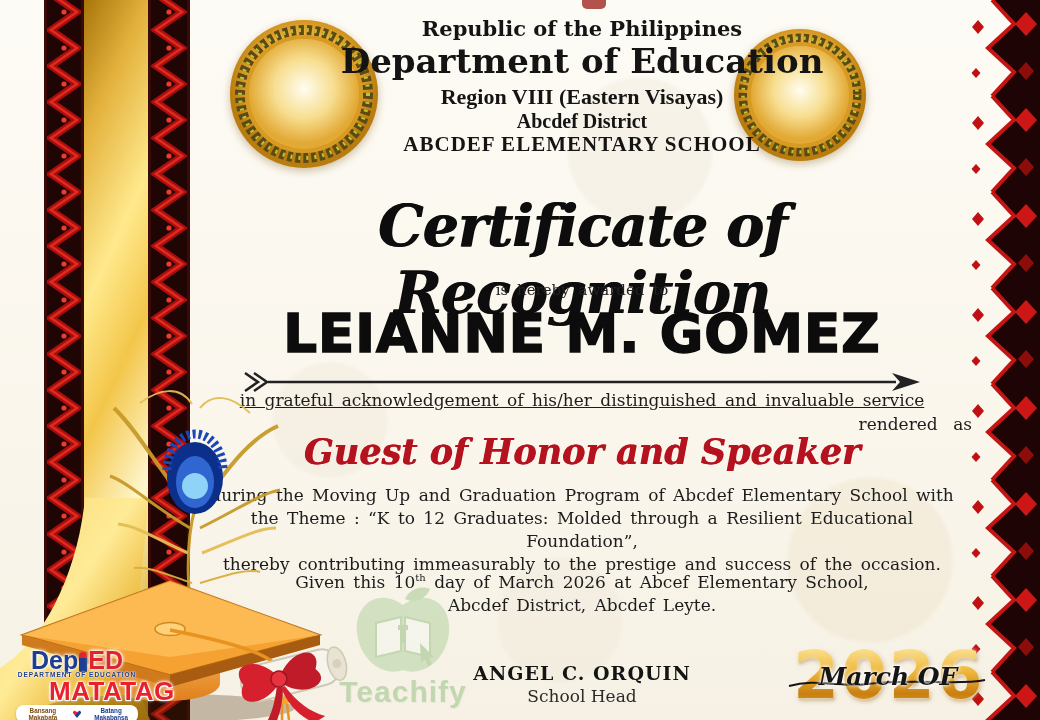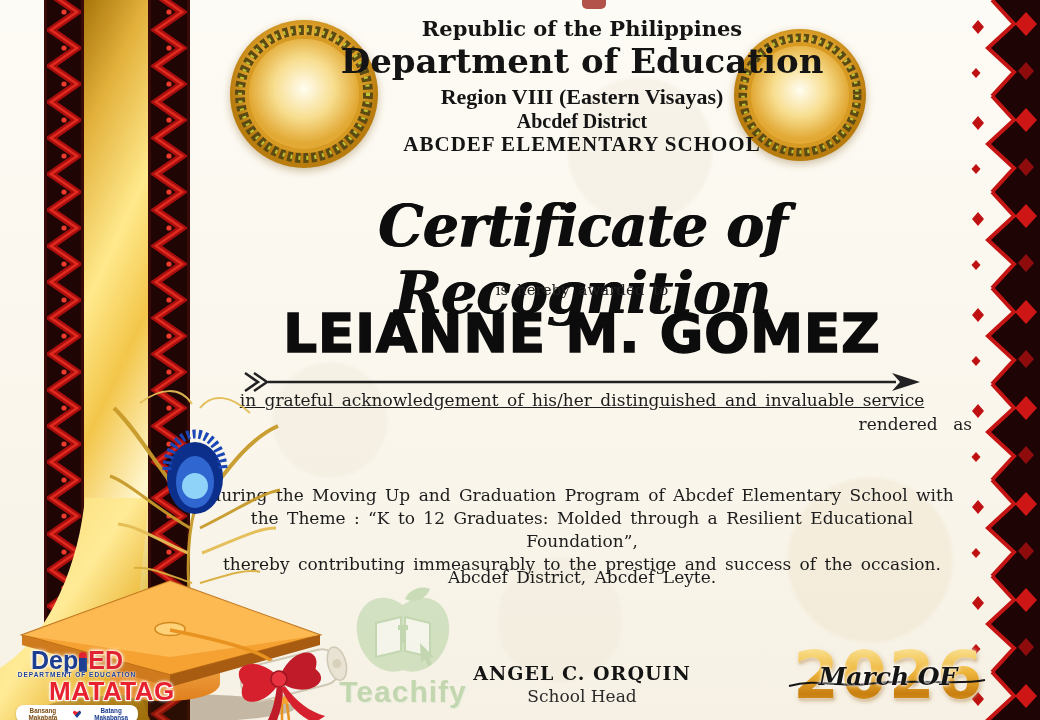--- a/index.html
+++ b/index.html
@@ -292,27 +292,29 @@
   <div class="col abs arrow-wrap">
     <svg width="680" height="24">
       <line x1="26" y1="12" x2="654" y2="12" stroke="#222" stroke-width="2.5"></line>
       <path d="M3 3 L16 12 L3 21 M12 3 L25 12 L12 21" fill="none" stroke="#222" stroke-width="2.5"></path>
       <path d="M678 12 L650 3 L658 12 L650 21 Z" fill="#222"></path>
     </svg>
   </div>
 
   <div class="col abs body-line ack">in grateful acknowledgement of his/her distinguished and invaluable service</div>
   <div class="col abs body-line rendered">rendered as</div>
+  <div class="col abs role">Guest of Honor and Speaker</div>
 
   <div class="col abs body-line event">
     <div>during the Moving Up and Graduation Program of Abcdef Elementary School with</div>
     <div>the Theme : “K to 12 Graduates: Molded through a Resilient Educational Foundation”,</div>
     <div>thereby contributing immeasurably to the prestige and success of the occasion.</div>
   </div>
 
   <div class="col abs body-line given">
+    <div><span>Given this 10</span><sup>th</sup><span> day of March 2026 at Abcef Elementary School,</span></div>
     <div>Abcdef District, Abcdef Leyte.</div>
   </div>
 
   <div class="col abs sig-name">ANGEL C. ORQUIN</div>
   <div class="col abs sig-title">School Head</div>
 
 </div>
 
 </body></html>

